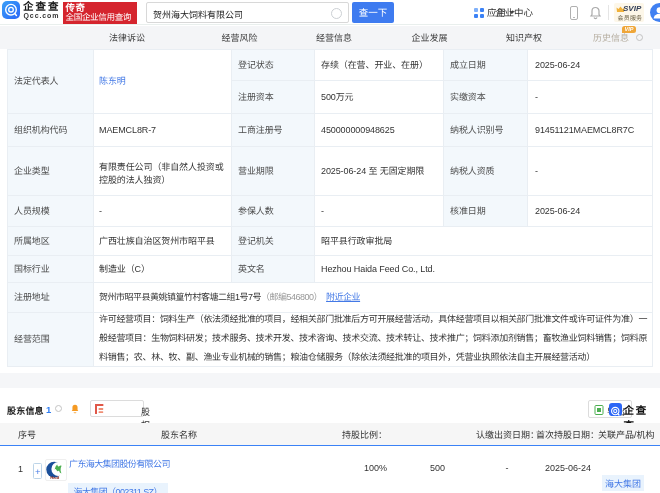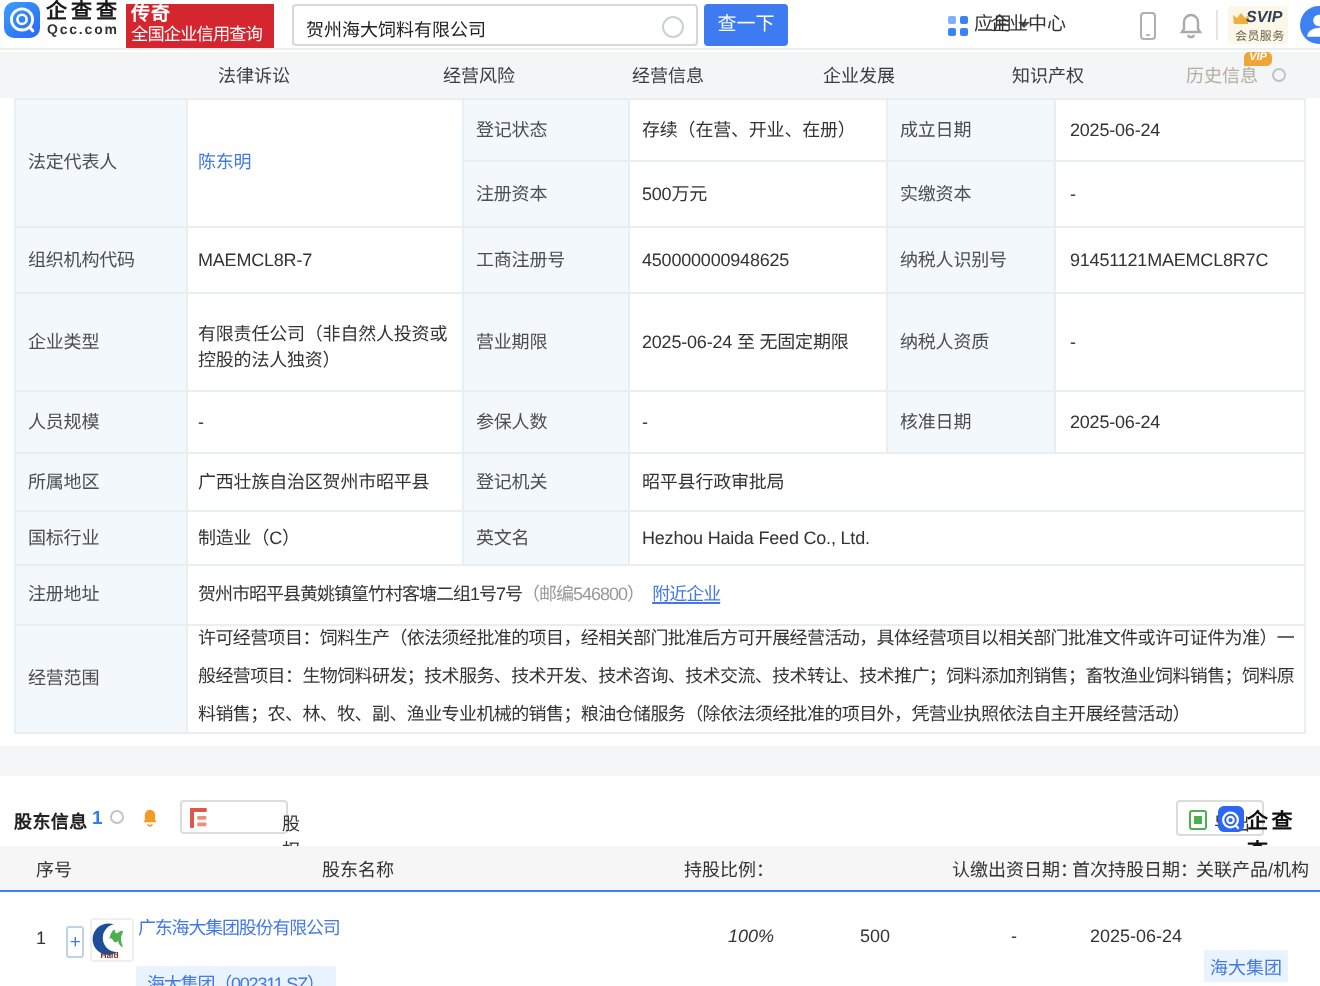--- a/index.html
+++ b/index.html
@@ -280,18 +280,18 @@
   <div id="haid">
     <svg width="20" height="20" viewBox="0 0 20 20">
       <circle cx="8.2" cy="9.6" r="7.9" fill="#1b4f9a"></circle>
       <circle cx="12.4" cy="9" r="7" fill="#fff"></circle>
       <path d="M8.6 9.5 Q9.6 5.5 11.2 4.6 Q11.8 7.5 13.2 6.2 Q14.6 4.8 15.6 5.8 Q14.2 8.4 14.6 10.6 L15.4 13.6 Q13.4 12.8 13 10.4 Q11.4 12 10.6 10.2 Q9.6 8.4 8.6 9.5" fill="#4caf50"></path>
       <text x="4.2" y="19" font-size="4.2" fill="#8b2b20" font-weight="bold">Haid</text>
     </svg>
   </div>
   <a class="shv" style="left:69px; top:10.5px; color:#4379e6; letter-spacing:-0.6px;">广东海大集团股份有限公司</a>
   <span class="shv bluetag" style="left:67.5px; top:23px; letter-spacing:-0.6px; padding:2px 6px;">海大集团（002311.SZ）</span>
-  <span class="shv" style="left:306px; width:81px; text-align:right; top:17px;font-style:italic;">100%</span>
+  <span class="shv" style="left:306px; width:81px; text-align:right; top:17px;">100%</span>
   <span class="shv" style="left:395px; width:85px; text-align:center; top:17px;">500</span>
   <span class="shv" style="left:476px; width:62px; text-align:center; top:17px;">-</span>
   <span class="shv" style="left:537px; width:62px; text-align:center; top:17px;">2025-06-24</span>
   <span class="shv bluetag" style="left:602px; top:15px;">海大集团</span>
 </div>
 
 </body></html>

